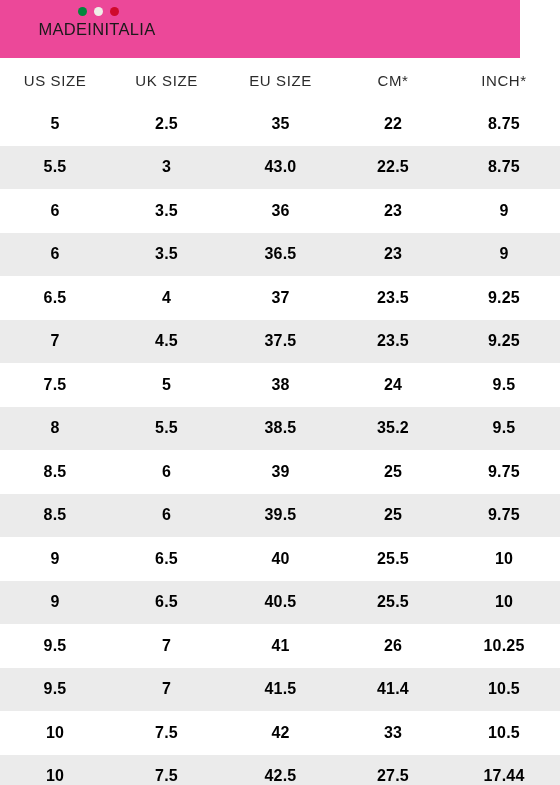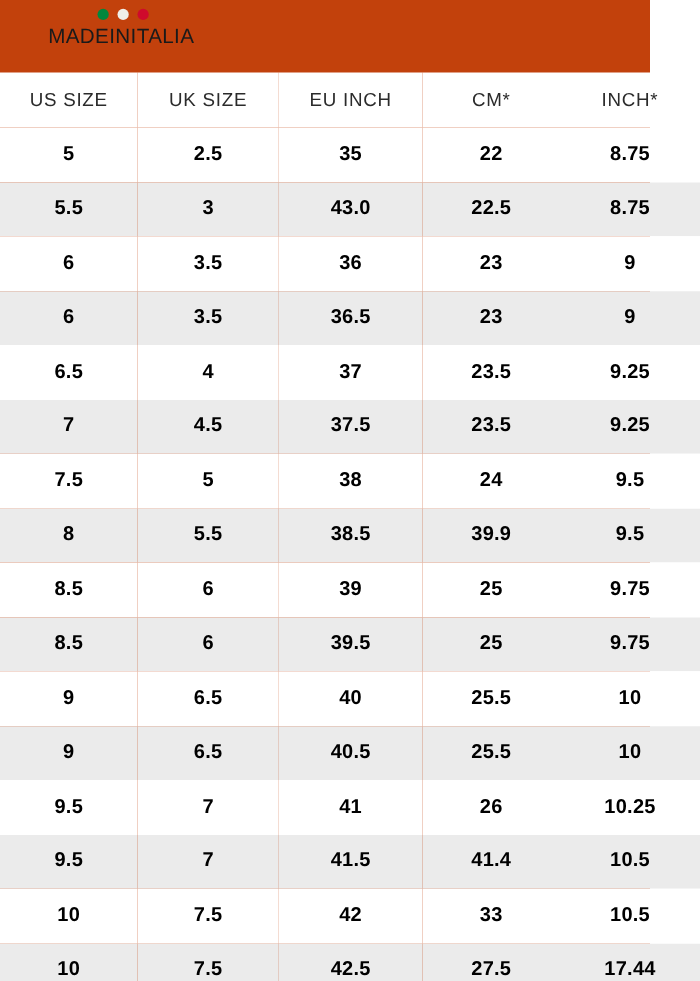--- a/index.html
+++ b/index.html
@@ -13,21 +13,21 @@
     height: 785px;
     font-family: "Liberation Sans", sans-serif;
     color: #1a1a1a;
     overflow: hidden;
   }
 
   #page {
     position: relative;
     width: 520px;
     height: 785px;
-    background: #c2410c;
+    background: #ec4899;
   }
 
   
   .brand {
     position: absolute;
     left: 12px;
     top: 4px;
     width: 170px;
   }
   .brand-dots {
@@ -119,21 +119,21 @@
       <col class="c-us">
       <col class="c-uk">
       <col class="c-eu">
       <col class="c-cm">
       <col class="c-inch">
     </colgroup>
     <thead>
       <tr>
         <th>US SIZE</th>
         <th>UK SIZE</th>
-        <th>EU INCH</th>
+        <th>EU SIZE</th>
         <th>CM*</th>
         <th>INCH*</th>
       </tr>
     </thead>
     <tbody id="table-body">
         <tr class="row-odd">
           <td>5</td>
           <td>2.5</td>
           <td>35</td>
           <td>22</td>
@@ -178,21 +178,21 @@
           <td>7.5</td>
           <td>5</td>
           <td>38</td>
           <td>24</td>
           <td>9.5</td>
         </tr>
         <tr class="row-even">
           <td>8</td>
           <td>5.5</td>
           <td>38.5</td>
-          <td>39.9</td>
+          <td>35.2</td>
           <td>9.5</td>
         </tr>
         <tr class="row-odd">
           <td>8.5</td>
           <td>6</td>
           <td>39</td>
           <td>25</td>
           <td>9.75</td>
         </tr>
         <tr class="row-even">

